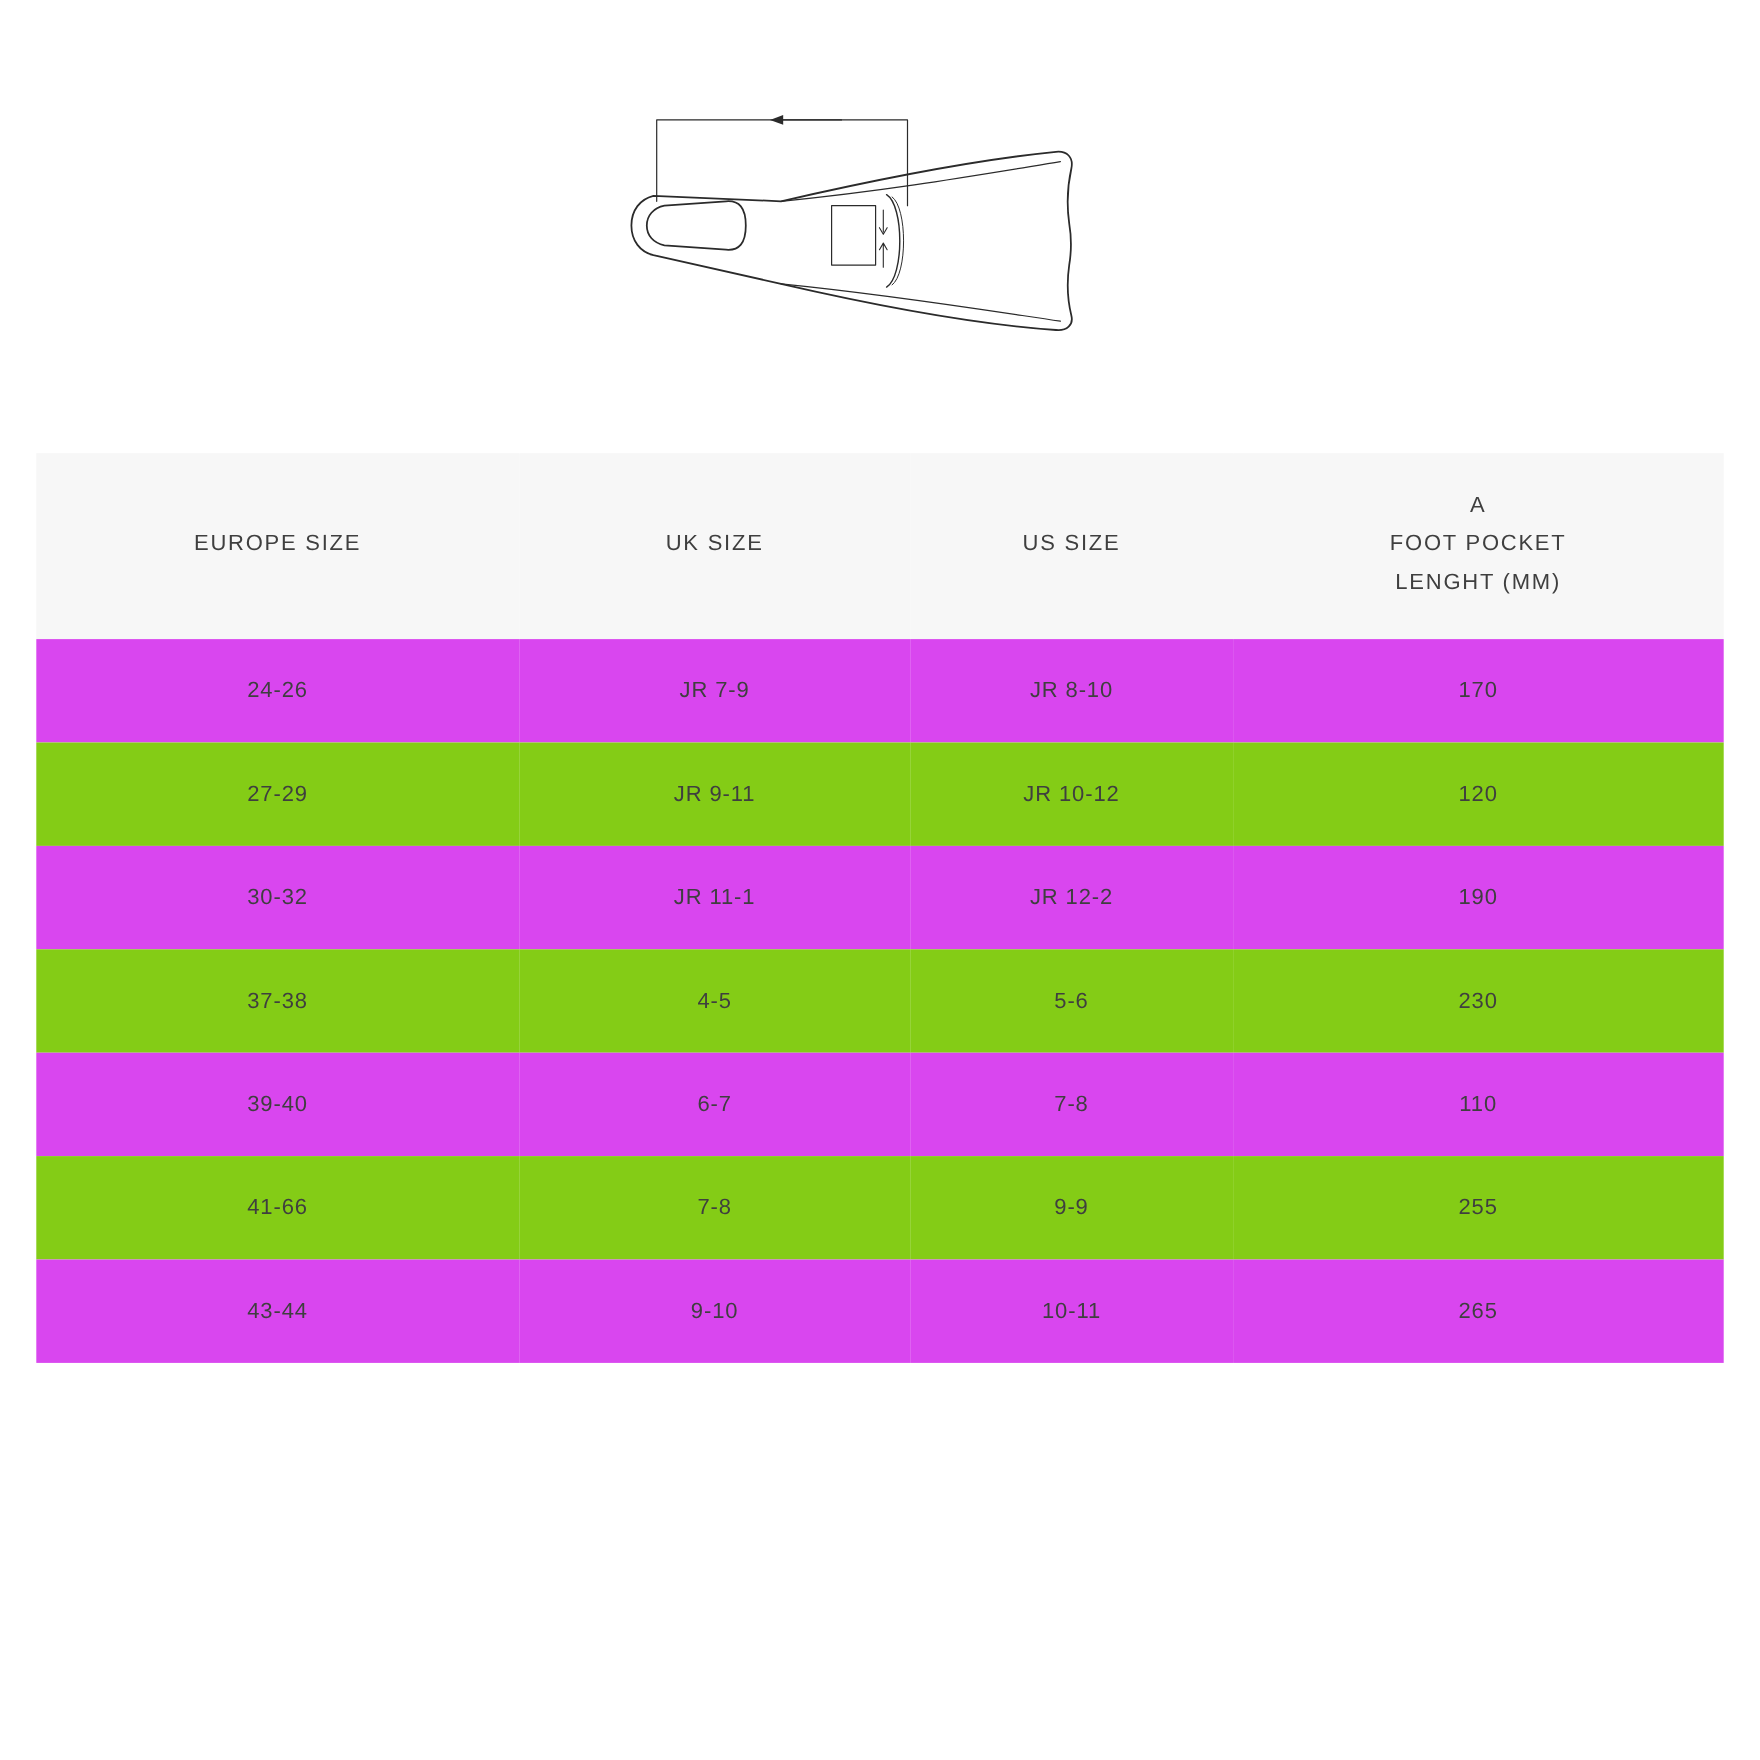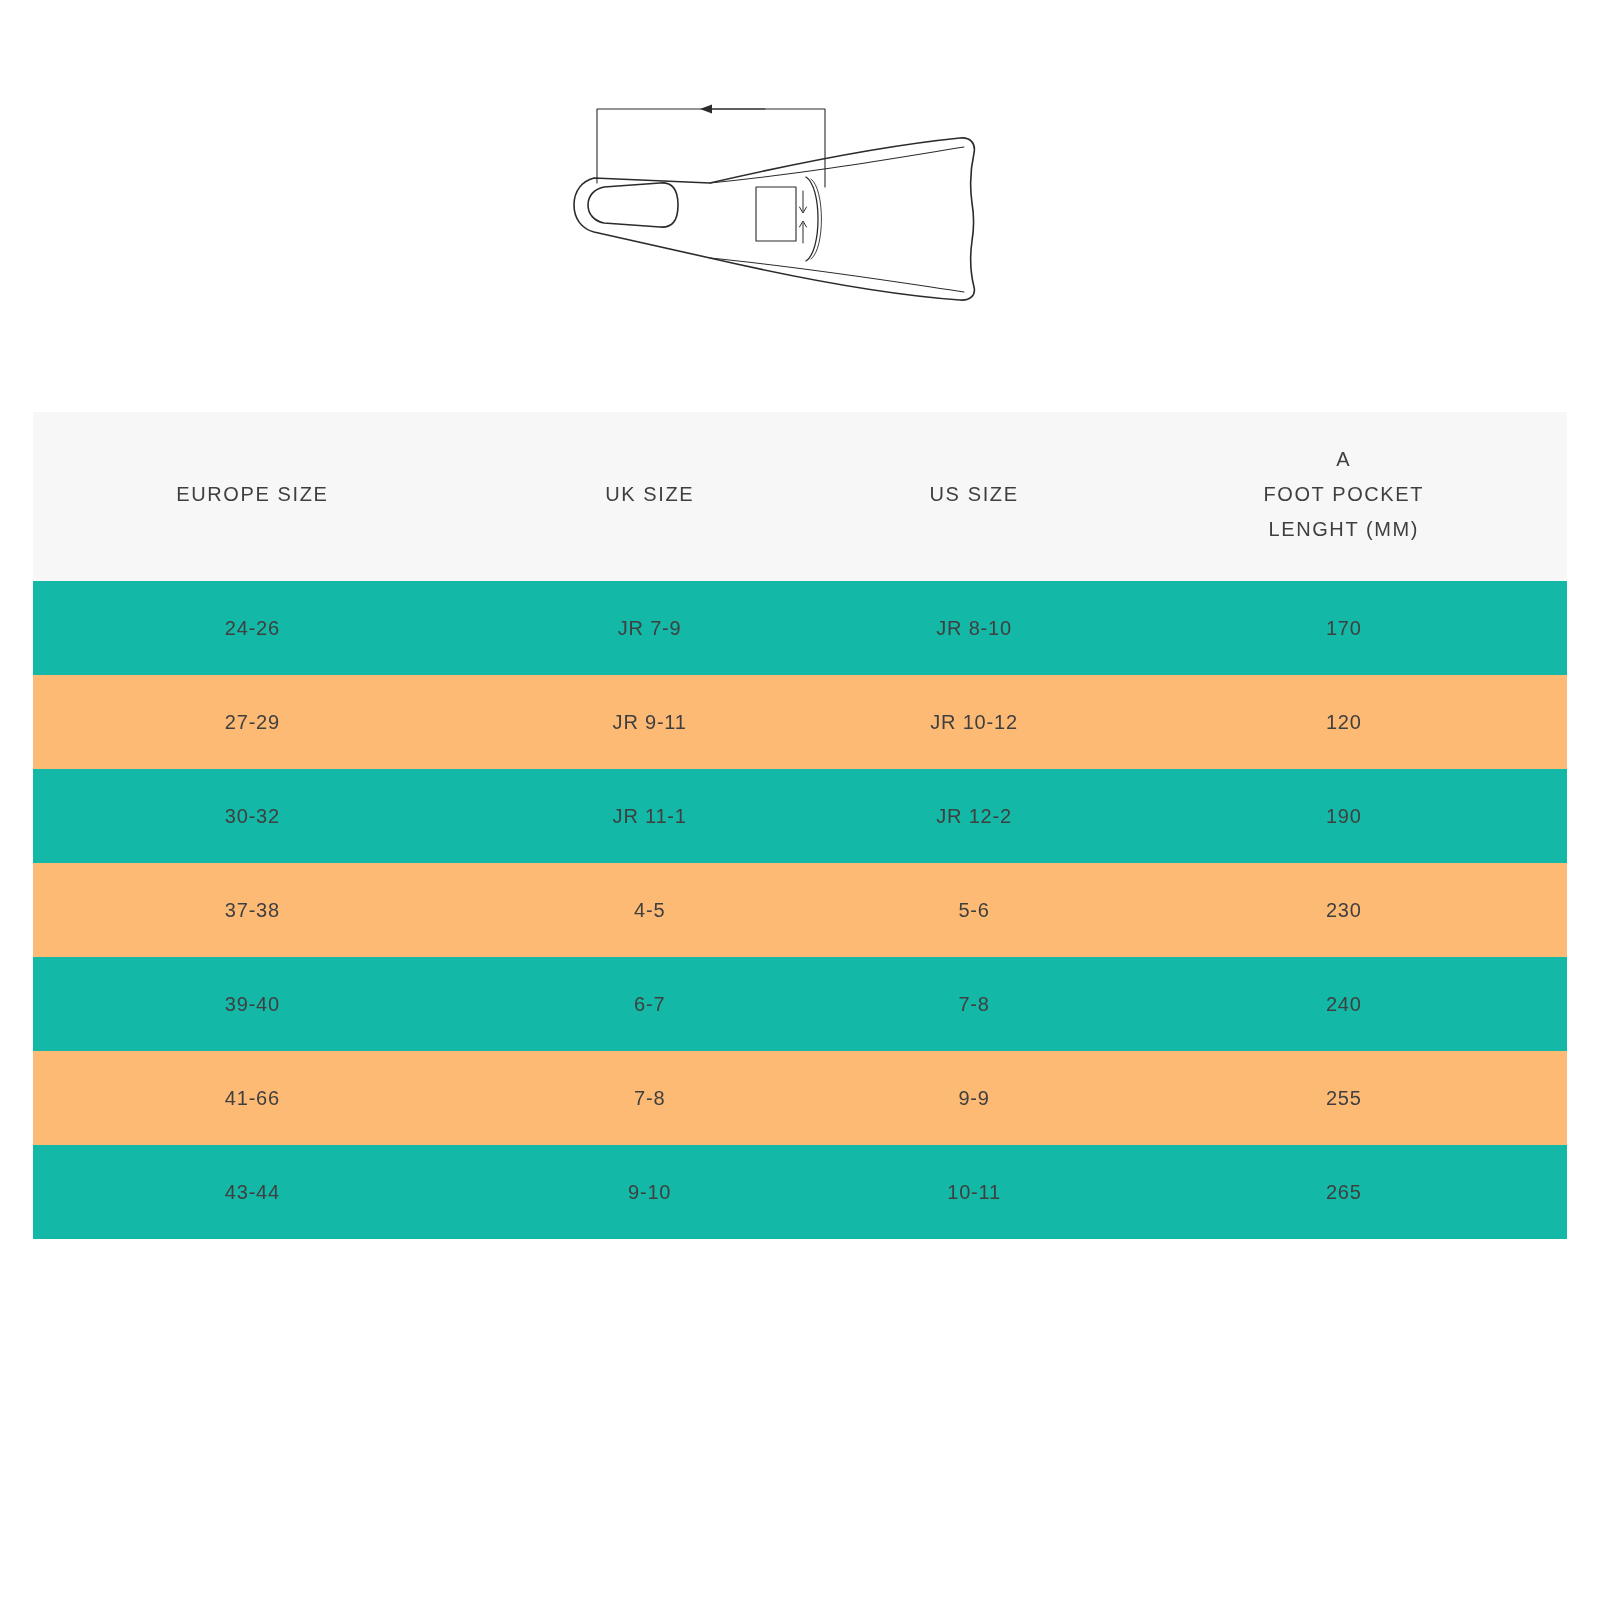--- a/index.html
+++ b/index.html
@@ -61,22 +61,22 @@
   }
   .table tbody td {
     font-size: 20px;
     letter-spacing: 0.8px;
     color: #3f3f3f;
     text-align: center;
     height: 94px;
     vertical-align: middle;
     padding: 0;
   }
-  .table tbody tr.odd td { background: #14b8a6; }
-  .table tbody tr.even td { background: #fdba74; }
+  .table tbody tr.odd td { background: #d946ef; }
+  .table tbody tr.even td { background: #84cc16; }
 
   .hdr-multi { display: block; }
   .hdr-multi span { display: block; }
 </style>
 </head>
 <body>
 
 <div class="page">
 
   <div class="diagram-wrap">
@@ -173,21 +173,21 @@
       <tr class="even">
         <td>37-38</td>
         <td>4-5</td>
         <td>5-6</td>
         <td>230</td>
       </tr>
       <tr class="odd">
         <td>39-40</td>
         <td>6-7</td>
         <td>7-8</td>
-        <td>240</td>
+        <td>110</td>
       </tr>
       <tr class="even">
         <td>41-66</td>
         <td>7-8</td>
         <td>9-9</td>
         <td>255</td>
       </tr>
       <tr class="odd">
         <td>43-44</td>
         <td>9-10</td>

